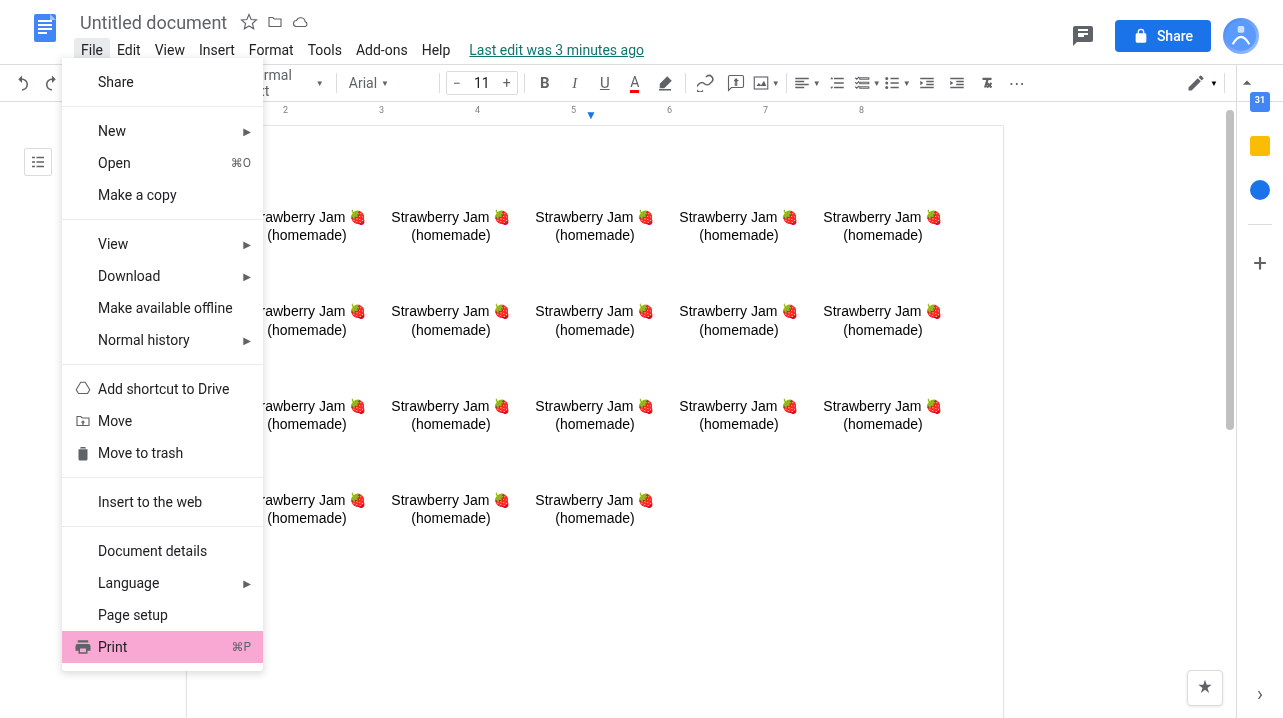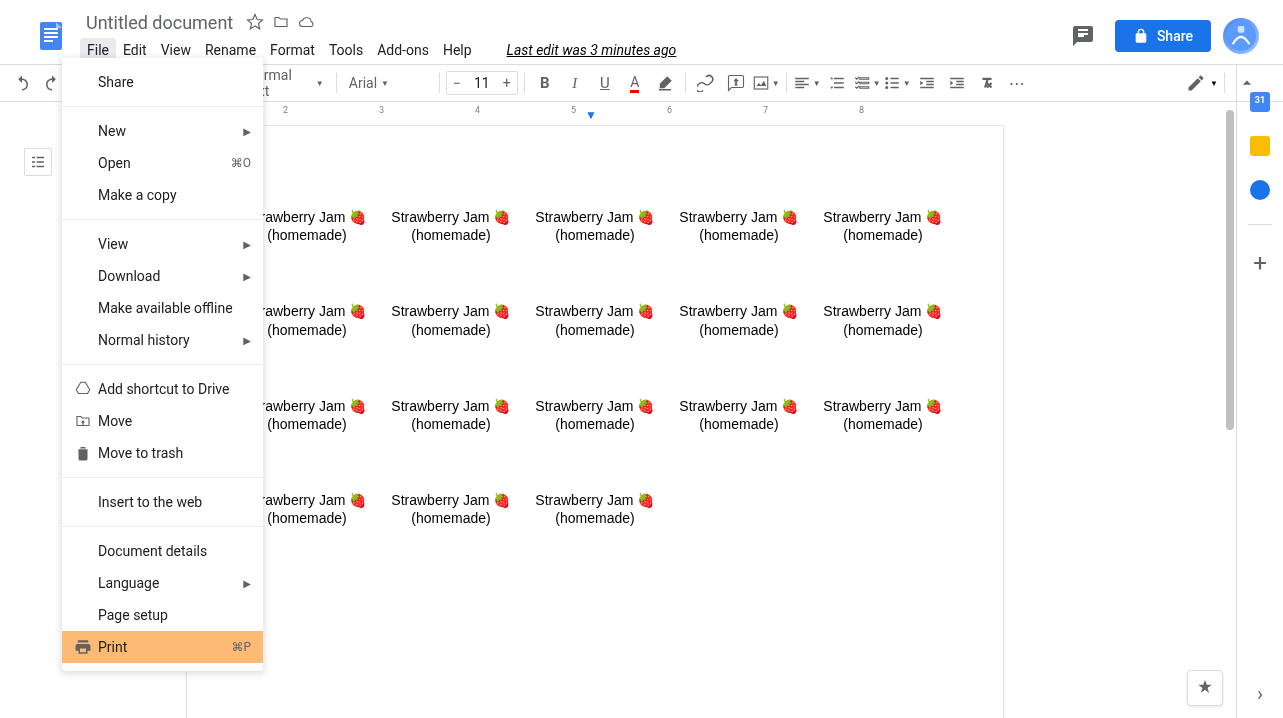--- a/index.html
+++ b/index.html
@@ -1,29 +1,29 @@
 <!DOCTYPE html>
 <html><head>
 <meta charset="utf-8">
 <style>
 * { margin: 0; padding: 0; box-sizing: border-box; font-family: 'Google Sans', Roboto, Arial, sans-serif; }
 body { background: #fff; overflow: hidden; width: 1283px; height: 718px; position: relative; }
 
 
-.header { height: 64px; display: flex; align-items: center; padding: 8px 8px 0 24px; }
+.header { height: 64px; display: flex; padding: 8px 8px 0 18px; }
 .docs-logo { width: 40px; height: 40px; display: flex; align-items: center; justify-content: center; margin-left: 8px; }
 .docs-logo svg { width: 36px; height: 36px; }
 .title-area { flex: 1; display: flex; flex-direction: column; margin-left: 8px; }
 .title-row { display: flex; align-items: center; height: 28px; }
 .doc-title { font-size: 18px; color: #5f6368; padding: 2px 6px; }
 .title-icon { width: 20px; height: 20px; margin-left: 6px; fill: #5f6368; display: flex; align-items: center; justify-content: center; }
 .menubar { display: flex; align-items: center; height: 28px; }
 .menu-item { font-size: 14px; color: #202124; padding: 4px 7px; cursor: pointer; border-radius: 3px; }
 .menu-item.open { background: #e8eaed; }
-.last-edit { font-size: 14px; color: #000000; text-decoration: underline; margin-left: 28px; cursor: pointer; font-style: italic; }
+.last-edit { font-size: 14px; color: #0f766e; text-decoration: underline; margin-left: 12px; cursor: pointer; }
 .header-right { display: flex; align-items: center; gap: 12px; padding-right: 16px; }
 .comment-btn { width: 40px; height: 40px; display: flex; align-items: center; justify-content: center; cursor: pointer; }
 .share-btn { background: #1a73e8; color: #fff; border-radius: 4px; padding: 8px 18px; font-size: 14px; font-weight: 500; display: flex; align-items: center; gap: 8px; cursor: pointer; }
 .avatar { width: 36px; height: 36px; border-radius: 50%; background: linear-gradient(135deg, #4285f4, #a0c3ff); display: flex; align-items: center; justify-content: center; cursor: pointer; }
 .avatar svg { width: 30px; height: 30px; }
 
 
 .toolbar { height: 38px; border-top: 1px solid #dadce0; border-bottom: 1px solid #dadce0; display: flex; align-items: center; padding: 0 20px 0 8px; gap: 2px; }
 .tb-btn { width: 28px; height: 28px; display: flex; align-items: center; justify-content: center; cursor: pointer; border-radius: 2px; fill: #5f6368; color: #5f6368; }
 .tb-sep { width: 1px; height: 20px; background: #dadce0; margin: 0 4px; }
@@ -32,21 +32,21 @@
 .fontsize { display: flex; align-items: center; border: 1px solid #dadce0; border-radius: 2px; height: 24px; }
 .fontsize .val { width: 30px; text-align: center; font-size: 14px; color: #202124; }
 .fontsize .pm { width: 20px; text-align: center; cursor: pointer; color: #5f6368; font-size: 14px; }
 .toolbar-spacer { flex: 1; }
 .tb-pen { width: 32px; height: 28px; display: flex; align-items: center; justify-content: center; cursor: pointer; }
 .tb-chev-up { width: 32px; height: 28px; display: flex; align-items: center; justify-content: center; cursor: pointer; }
 
 
 .file-menu { position: absolute; left: 62px; top: 58px; width: 201px; background: #fff; border-radius: 0 0 4px 4px; box-shadow: 0 2px 6px 2px rgba(60,64,67,.15); z-index: 100; padding: 8px 0; }
 .fm-item { display: flex; align-items: center; height: 32px; padding: 0 12px 0 12px; font-size: 14px; color: #202124; cursor: pointer; }
-.fm-item.highlighted { background: #fdba74; }
+.fm-item.highlighted { background: #f9a8d4; }
 .fm-icon { width: 24px; height: 20px; display: flex; align-items: center; justify-content: flex-start; fill: #5f6368; }
 .fm-icon.empty { width: 24px; }
 .fm-label { flex: 1; }
 .fm-shortcut { font-size: 12px; color: #5f6368; }
 .fm-arrow { font-size: 10px; color: #5f6368; }
 .fm-sep { height: 1px; background: #ebebeb; margin: 8px 0; }
 
 
 .content { position: absolute; top: 102px; left: 0; right: 47px; bottom: 0; display: flex; }
 .left-gutter { width: 47px; border-right: none; position: relative; }
@@ -104,21 +104,21 @@
       <span class="title-icon">
           <svg viewBox="0 0 24 24" width="18" height="18">
             <path d="M6 18a4 4 0 010-8 6 6 0 0111.5 1.5A3.5 3.5 0 0118 18H6z" fill="none" stroke="#5f6368" stroke-width="1.5"></path>
           </svg>
         </span>
     </div>
     <div class="menubar">
       <span class="menu-item open">File</span>
       <span class="menu-item">Edit</span>
       <span class="menu-item">View</span>
-      <span class="menu-item">Rename</span>
+      <span class="menu-item">Insert</span>
       <span class="menu-item">Format</span>
       <span class="menu-item">Tools</span>
       <span class="menu-item">Add-ons</span>
       <span class="menu-item">Help</span>
       <span class="last-edit">Last edit was 3 minutes ago</span>
     </div>
   </div>
   <div class="header-right">
     <div class="comment-btn">
         <svg width="24" height="24" viewBox="0 0 24 24" fill="#5f6368">

